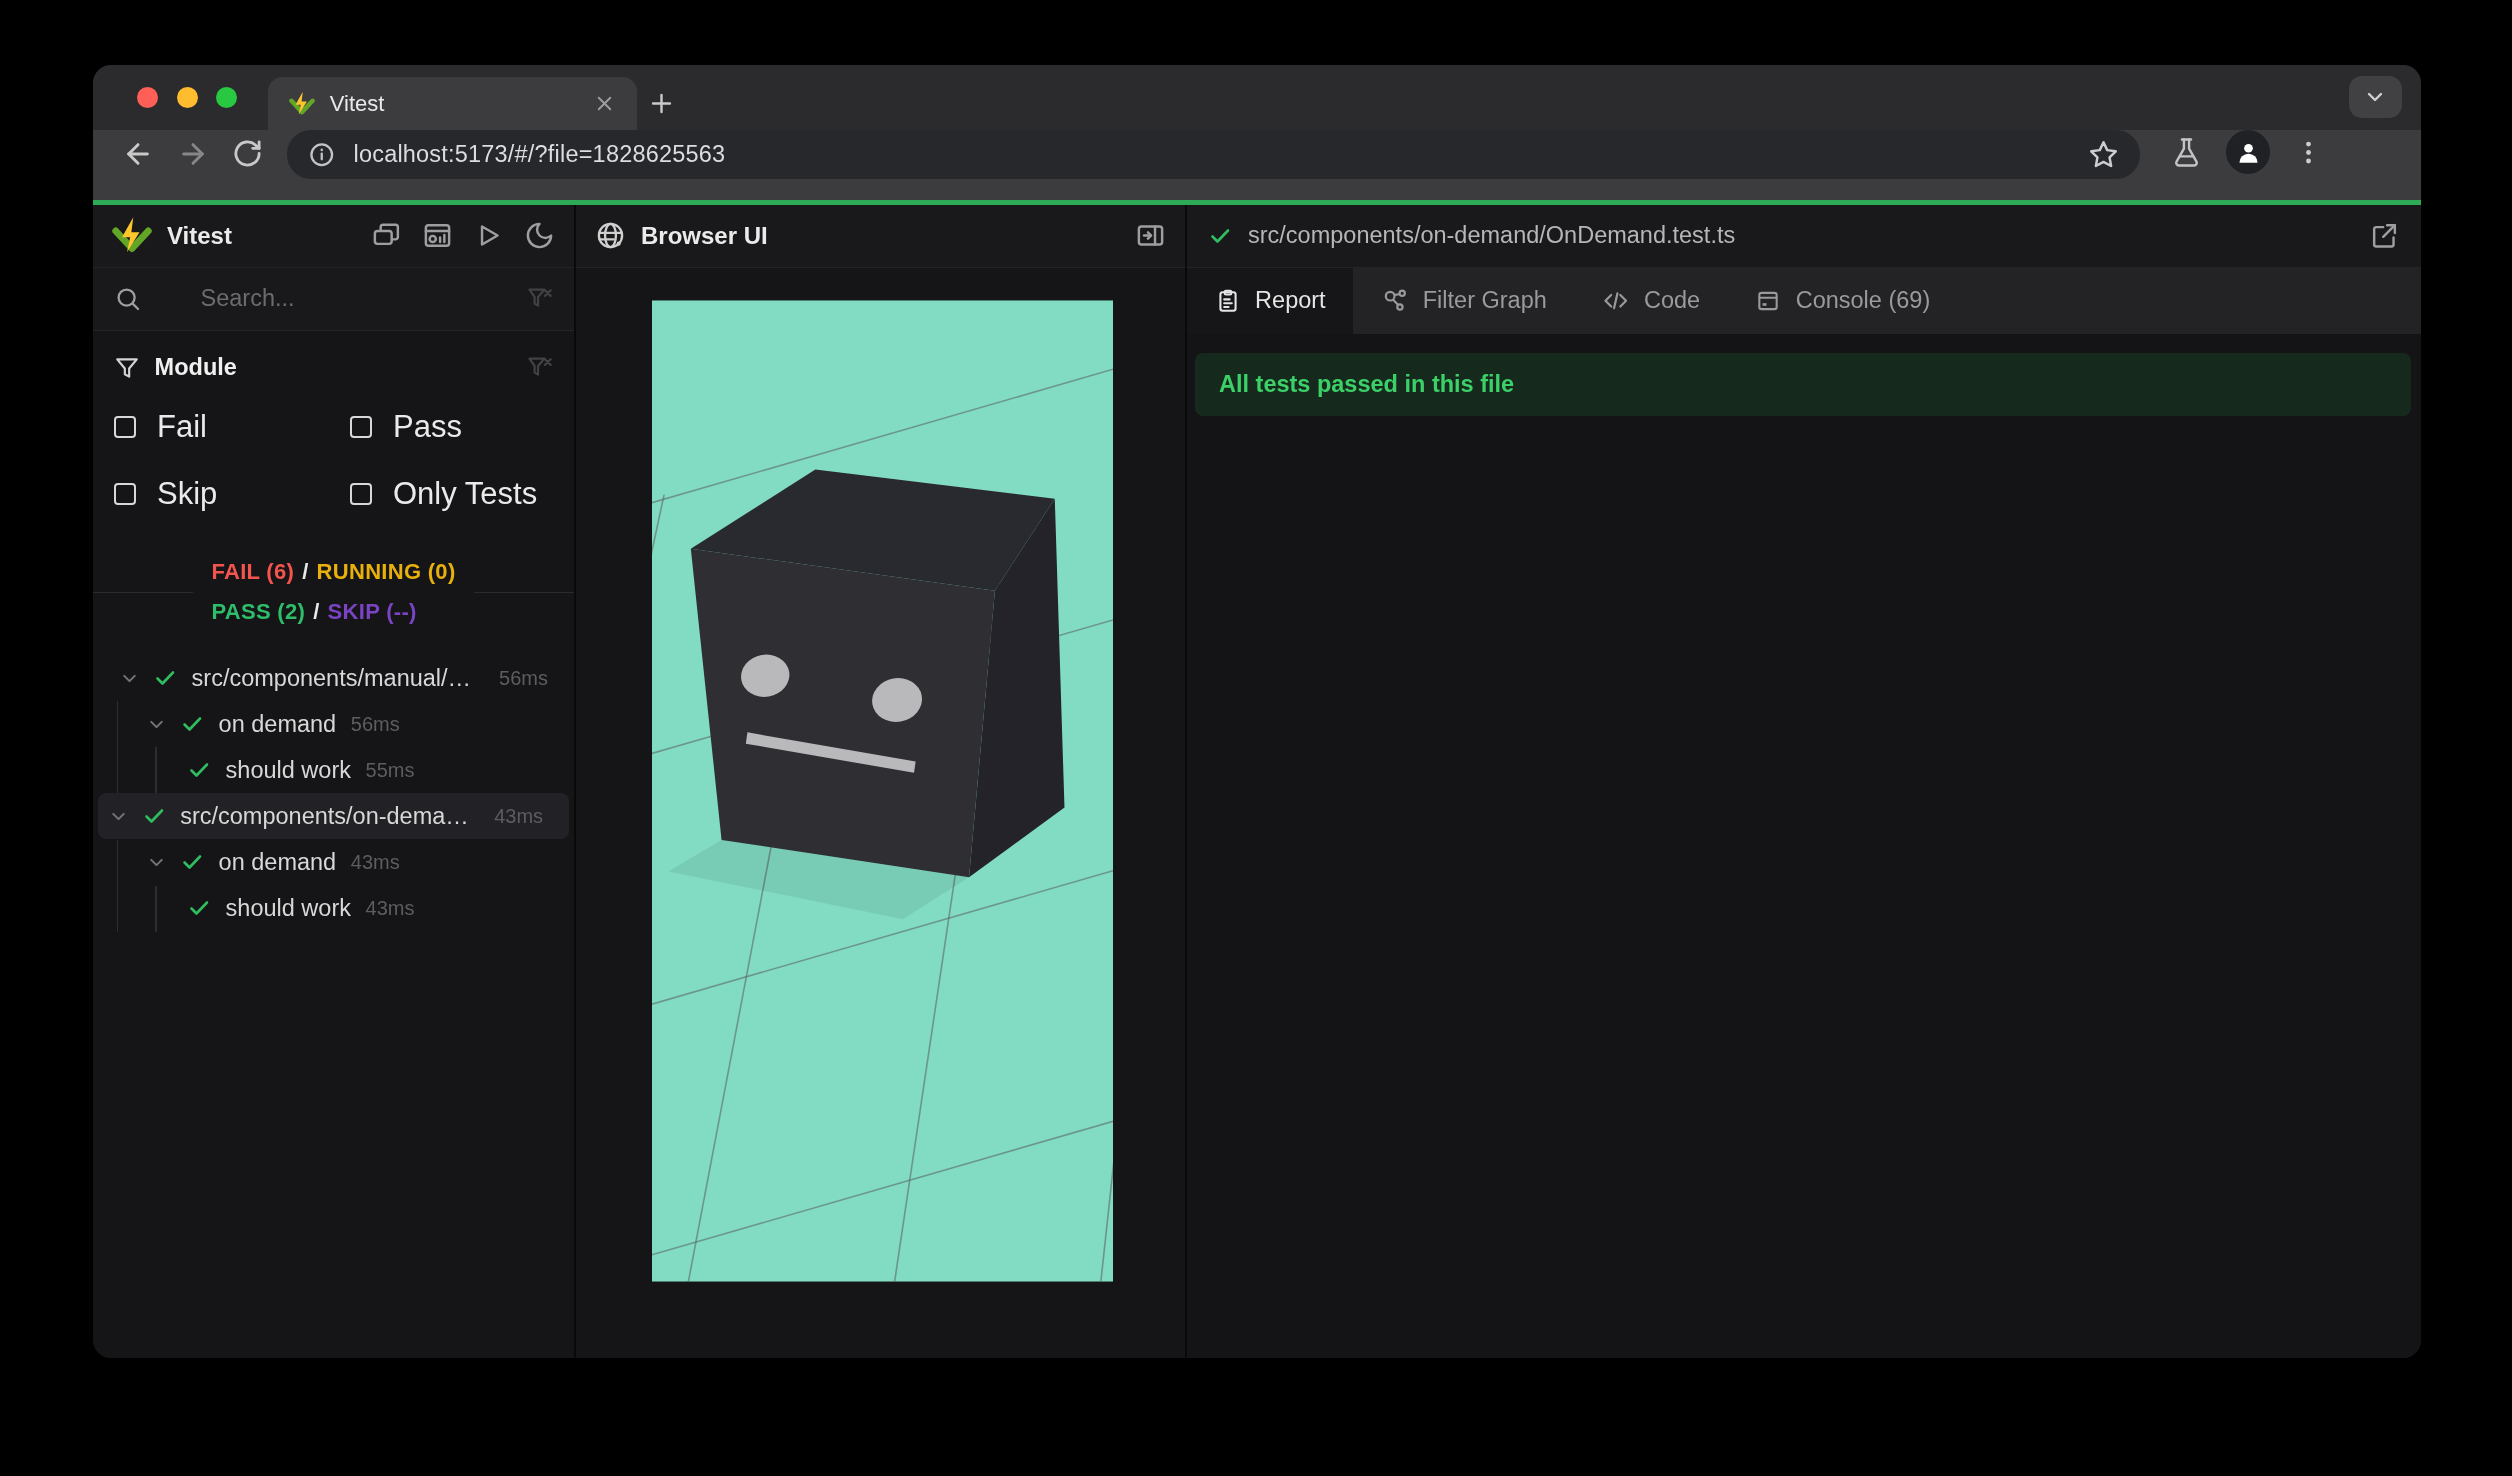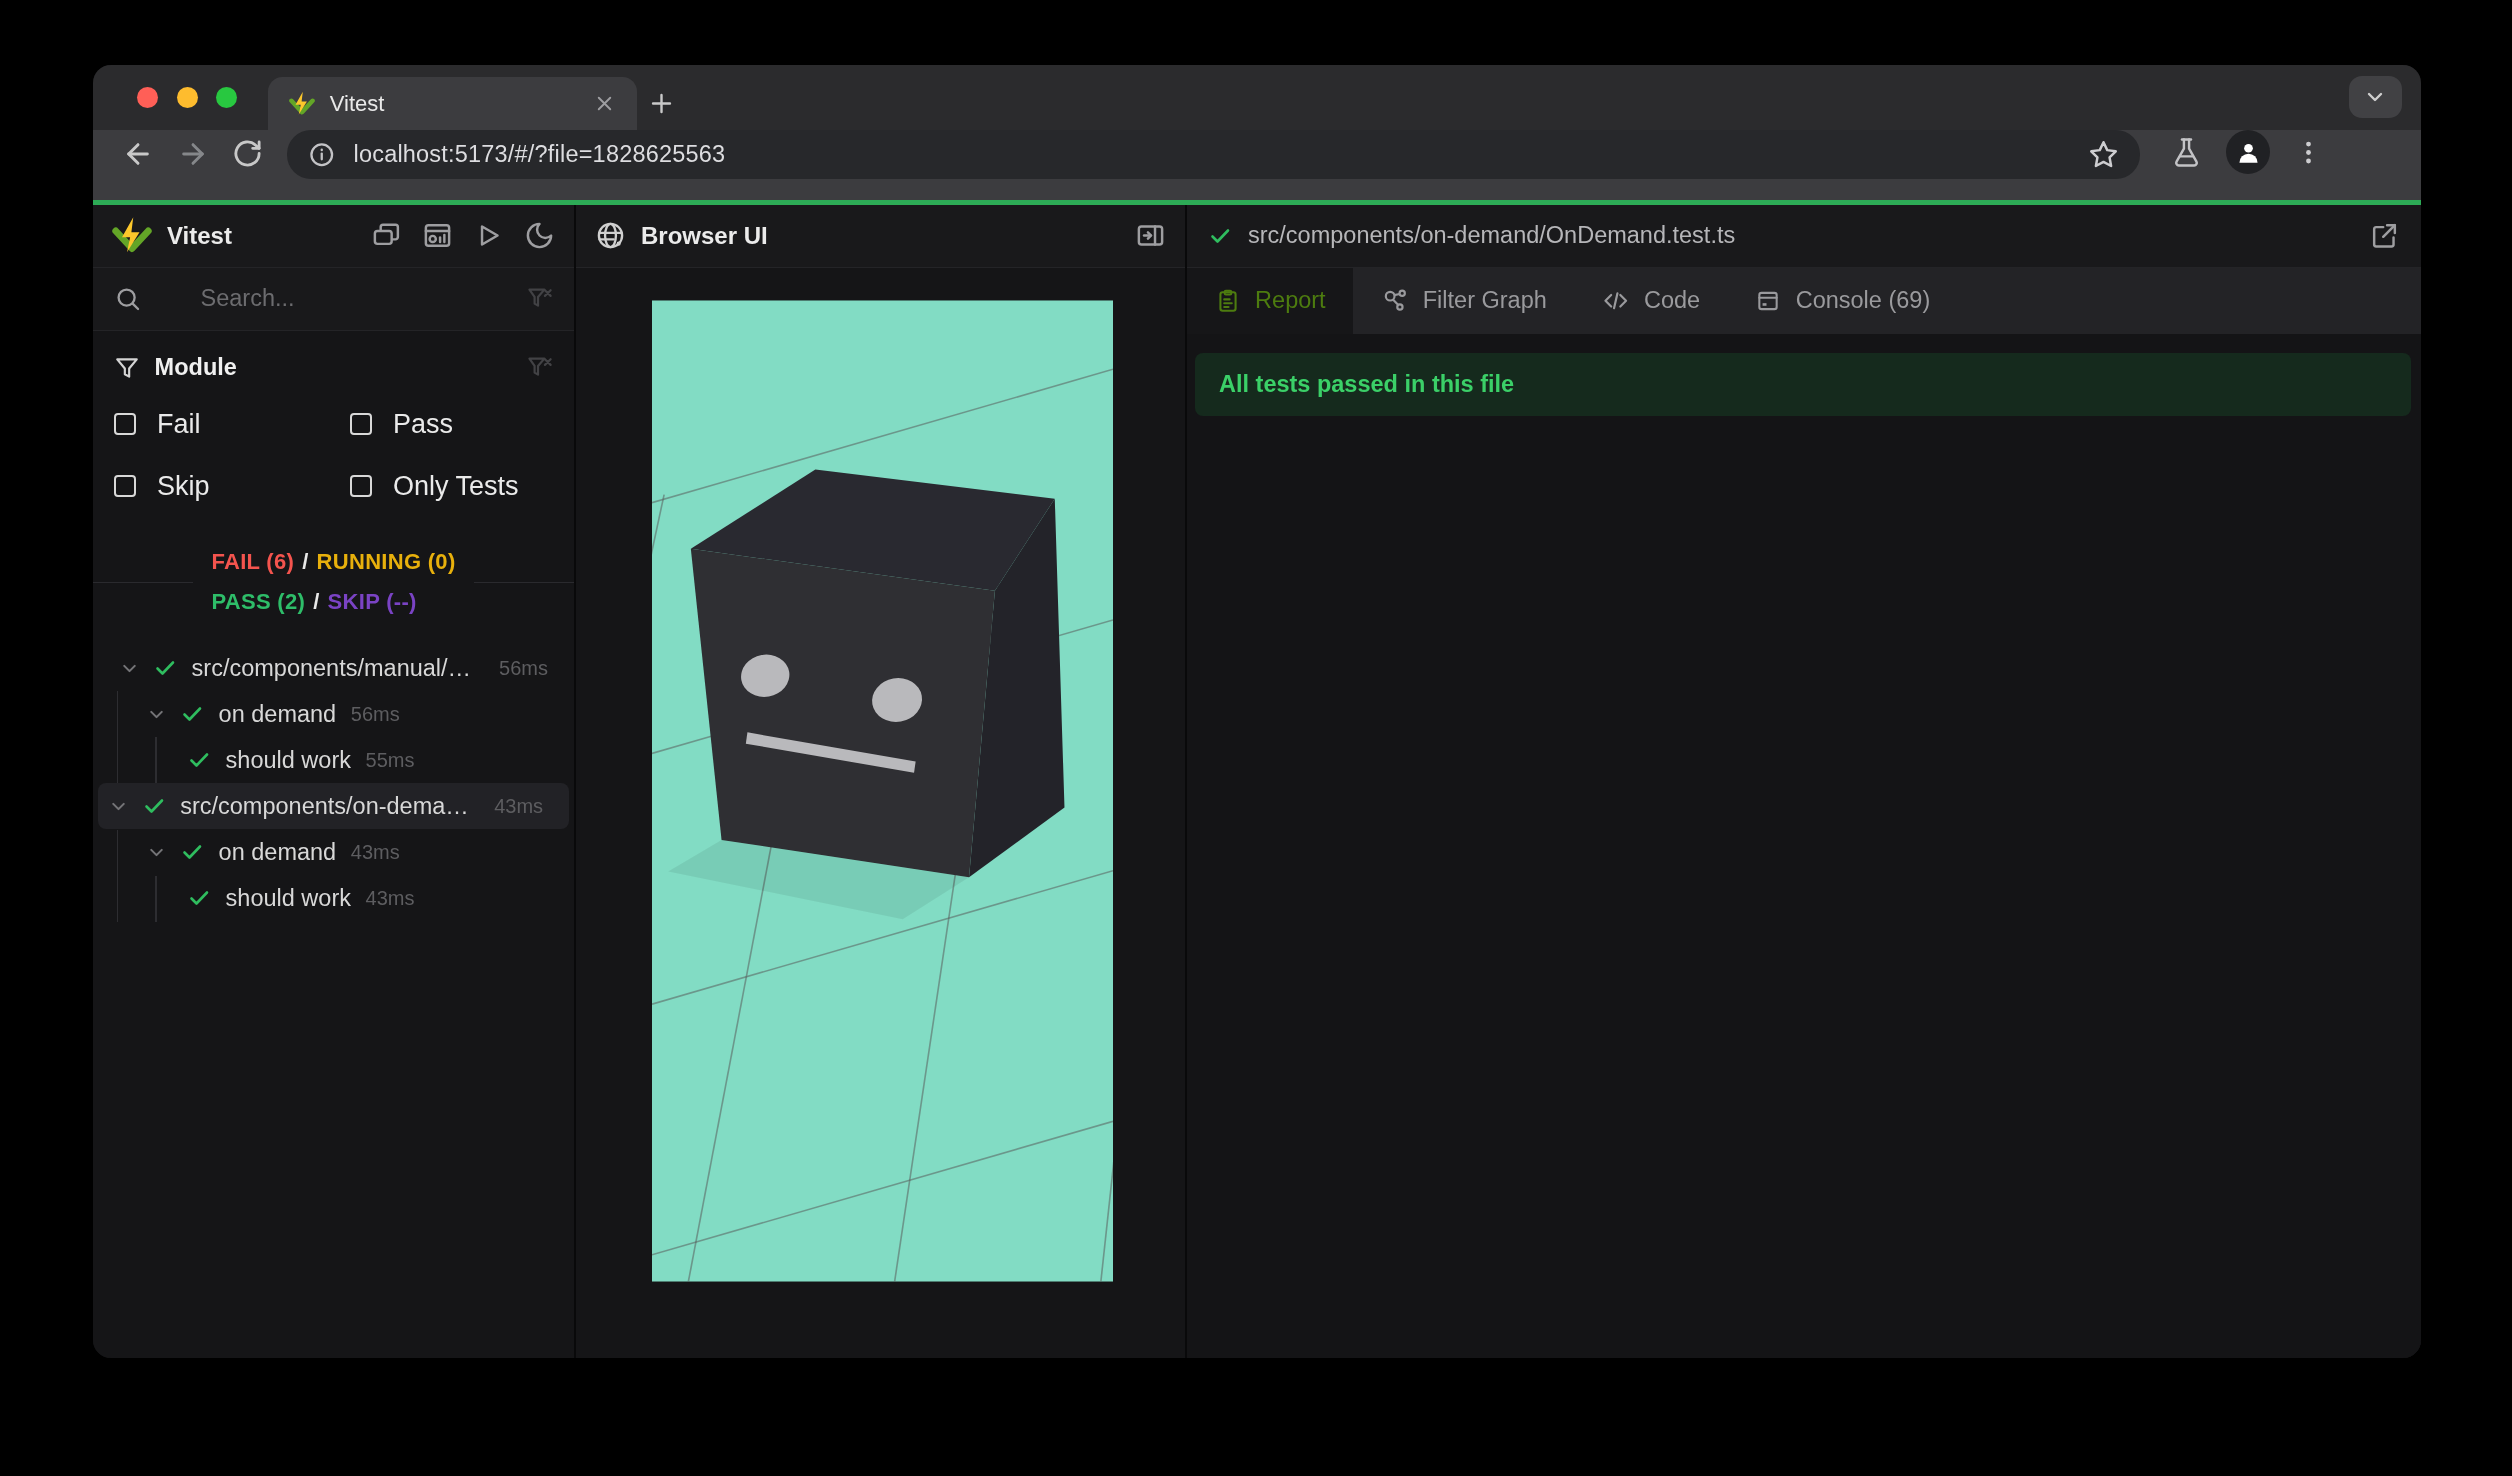--- a/index.html
+++ b/index.html
@@ -52,21 +52,21 @@
     font-family:"Liberation Sans", sans-serif;margin-left:43px; }
   .searchrow input::placeholder { color:#6c6c6f; }
   .dimic { color:#424245; }
 
   .filter { padding:23px 21px 26px; }
   .filter-head { display:flex; align-items:center; gap:14.6px; color:#d9d9d9; }
   .filter-title { font-size:23.5px; font-weight:700; color:#f0f0f0; }
   .cbgrid { margin-top:27.5px; display:grid; grid-template-columns:236px 1fr; row-gap:31px; }
   .cb { display:flex; align-items:center; gap:21px; cursor:default; }
   .cbbox { width:22px; height:22px; border:2.4px solid #d8d8d8; border-radius:4px; }
-  .cblabel { font-size:27px; color:#eaeaea; }
+  .cblabel { font-size:31px; color:#eaeaea; }
 
   .statuswrap { position:relative; margin:13px 0 9.7px; }
   .statuswrap::before { content:''; position:absolute; left:0; right:0; top:50%; border-top:1.6px solid #2a2a2e; }
   .statusinner { position:relative; display:table; margin:0 auto; background:#151517; padding:1.6px 18px; }
   .sline { font-size:22px; font-weight:700; line-height:40px; letter-spacing:0.3px; }
   .sep { color:#e8e8e8; padding:0 8px; }
 
   
   .tree { position:relative; margin-top:11.3px; }
   .trow { height:46px; display:flex; align-items:center; font-size:23.5px; color:#d8d8d8; position:relative; }
@@ -90,21 +90,21 @@
   .vpwrap { position:relative; flex:1; }
   .teal { position:absolute; left:76px; top:32px; width:461px; height:982px; }
 
   
   .filehead { height:63px; flex:0 0 auto; display:flex; align-items:center; gap:16px; padding:0 21px;
     background:#19191b; border-bottom:1.6px solid #242427; }
   .fpath { font-size:23.5px; color:#b6b6b9; }
   .fcheck { color:#2fbd5f; }
   .tabbar { height:66px; flex:0 0 auto; background:#232326; display:flex; align-items:stretch; }
   .rtab { display:flex; align-items:center; gap:14.6px; padding:0 27.5px; font-size:23.5px; color:#9a9a9d; }
-  .rtab.active { background:#161618; color:#4d7c0f; }
+  .rtab.active { background:#161618; color:#e5e5e5; }
   .banner { margin:19.4px 9.7px 0 8px; background:#152a1d; border-radius:8px; padding:18px 24px;
     font-size:23.5px; font-weight:700; }
 </style>
 </head>
 <body>
 
 <div class="window">
 
   <div class="tabstrip">
     <div class="lights">

